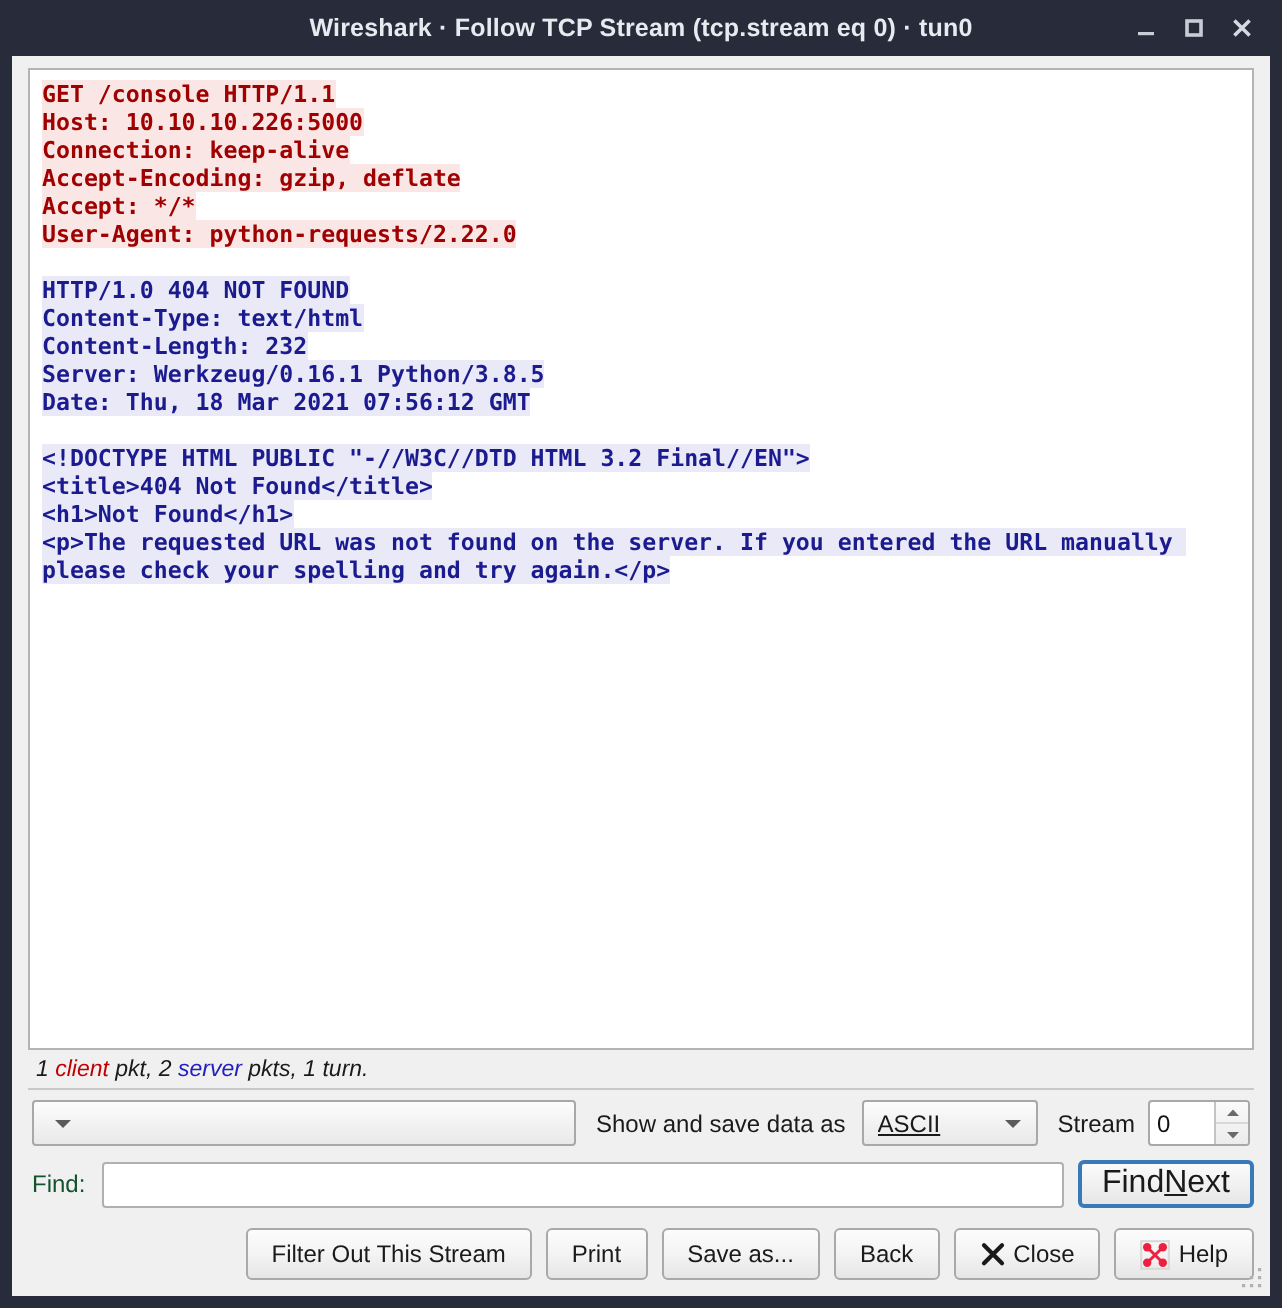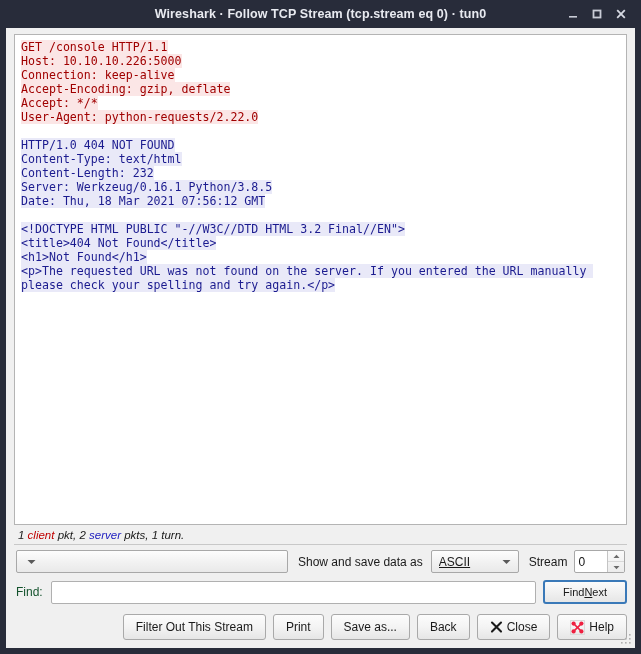--- a/index.html
+++ b/index.html
@@ -88,20 +88,21 @@
     overflow: hidden;
     padding: 5px 4px 4px 6px;
   }
   .stream-text {
     font-family: "DejaVu Sans Mono", "Liberation Mono", monospace;
     font-size: 11.6px;
     line-height: 14px;
     white-space: pre-wrap;
     word-break: break-word;
     margin: 0;
+    font-weight: bold;
   }
   .seg-client {
     color: #a00000;
     background: #fbe6e6;
   }
   .seg-server {
     color: #1b1b8f;
     background: #e9e9f8;
   }
   .seg-blank {
@@ -232,21 +233,21 @@
     outline: none;
   }
   .btn-findnext {
     margin-left: 7px;
     height: 24px;
     min-width: 84px;
     box-sizing: border-box;
     border: 2px solid #3a79b8;
     border-radius: 3px;
     background: linear-gradient(to bottom, #fbfbfb 0%, #f1f1f1 50%, #e6e6e6 100%);
-    font-size: 11px;
+    font-size: 16px;
     font-family: "Liberation Sans", sans-serif;
     color: #1a1a1a;
     cursor: pointer;
     padding: 0 10px;
     display: flex;
     align-items: center;
     justify-content: center;
   }
   .btn-findnext .mnem { text-decoration: underline; }
 

